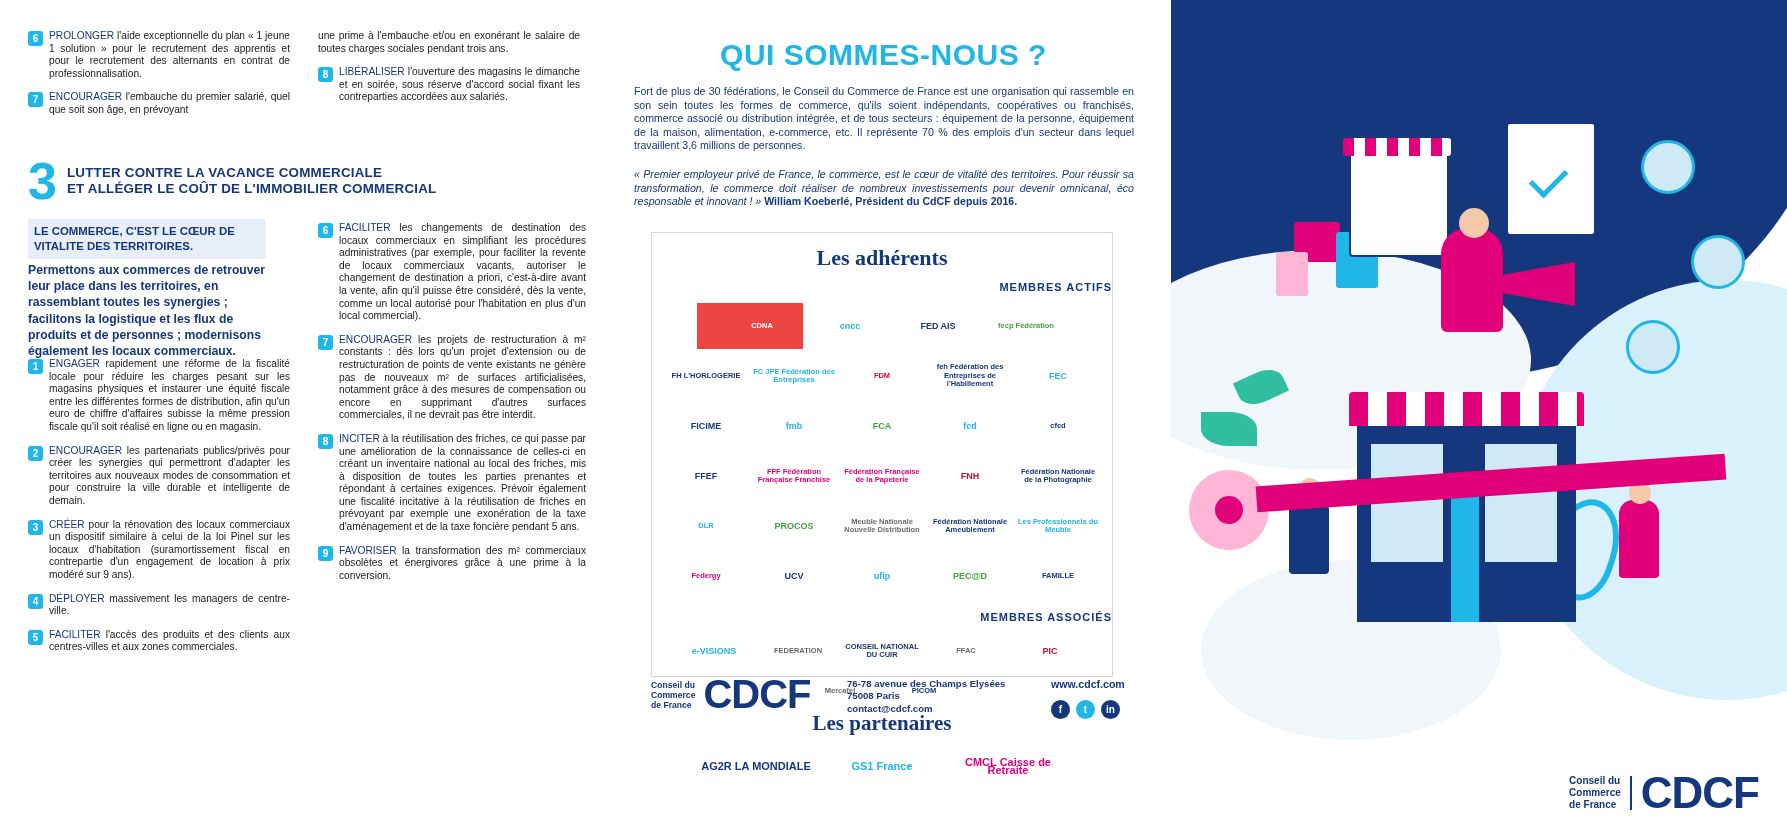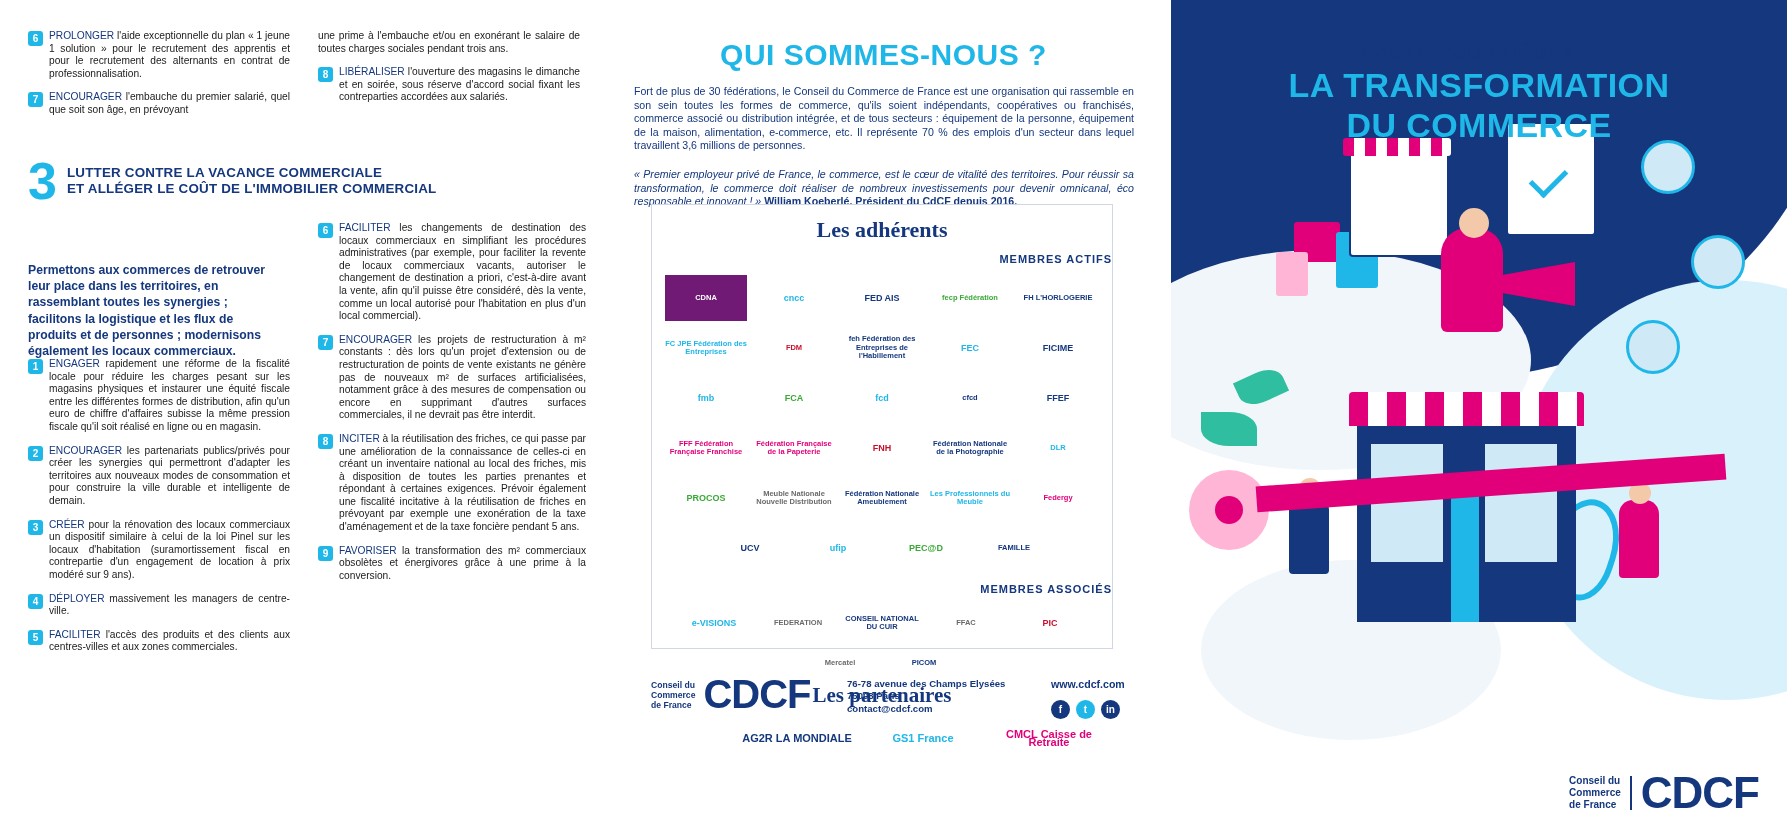--- a/index.html
+++ b/index.html
@@ -70,21 +70,21 @@
     position:absolute;left:38px;top:85px;width:500px;
     font-size:10.6px;line-height:13.6px;color:#14377d;text-align:justify;
   }
   .mid-quote{
     position:absolute;left:38px;top:168px;width:500px;
     font-size:10.6px;line-height:13.6px;color:#14377d;font-style:italic;text-align:justify;
   }
   .mid-quote b{font-style:normal;font-weight:bold;}
 
   .members-box{
-    position:absolute;left:55px;top:204px;width:462px;height:445px;
+    position:absolute;left:55px;top:232px;width:462px;height:445px;
     border:1px solid #cfd6e4;background:#fff;box-sizing:border-box;
   }
   .mb-title{
     text-align:center;color:#14377d;font-family:"Liberation Serif", serif;
     font-size:22px;font-weight:bold;margin-top:12px;
   }
   .mb-sub{
     text-align:right;color:#14377d;font-size:11px;font-weight:bold;
     letter-spacing:1px;margin-top:10px;
   }
@@ -97,27 +97,27 @@
     display:flex;align-items:center;justify-content:center;
     font-size:9px;font-weight:bold;color:#14377d;text-align:center;
     line-height:10px;overflow:hidden;
   }
   .logo.small{font-size:7.5px;line-height:8.5px;}
   .logo.cyan{color:#1fb6e8;}
   .logo.pink{color:#e2007a;}
   .logo.red{color:#c8102e;}
   .logo.green{color:#3aa935;}
   .logo.grey{color:#6a6a6a;}
-  .logo.navybox{background:#701a75;color:#fff;}
+  .logo.navybox{background:#ef4444;color:#fff;padding-left:24px;}
   .assoc-grid .logo{height:36px;width:78px;}
   .mb-part{
     text-align:center;color:#14377d;font-family:"Liberation Serif", serif;
     font-size:21px;font-weight:bold;
   }
-  .part-grid{display:flex;justify-content:flex-end;align-items:center;margin-top:8px;}
+  .part-grid{display:flex;justify-content:center;align-items:center;margin-top:8px;}
   .part-grid .logo{width:120px;height:40px;font-size:11px;}
 
   
   .footer{position:absolute;left:55px;top:672px;width:1000px;height:70px;}
   .cdcf-mark{display:flex;align-items:center;}
   .cdcf-small{
     font-size:8.6px;line-height:10px;color:#14377d;font-weight:bold;margin-right:8px;text-align:left;
   }
   .cdcf-big{font-size:40px;font-weight:bold;color:#14377d;letter-spacing:-1px;}
   .f-addr{position:absolute;left:196px;top:6px;font-size:9.6px;line-height:12.4px;color:#14377d;font-weight:bold;}
@@ -191,20 +191,21 @@
     </div>
 
     <div class="sec3">
       <div class="bignum">3</div>
       <div class="sec3txt">
         <div>LUTTER CONTRE LA VACANCE COMMERCIALE</div>
         <div>ET ALLÉGER LE COÛT DE L'IMMOBILIER COMMERCIAL</div>
       </div>
     </div>
 
+    <div class="pullquote">LE COMMERCE, C'EST LE CŒUR DE VITALITE DES TERRITOIRES.</div>
     <div class="lead">Permettons aux commerces de retrouver leur place dans les territoires, en rassemblant toutes les synergies ; facilitons la logistique et les flux de produits et de personnes ; modernisons également les locaux commerciaux.</div>
 
     <div class="l-items-a">
       <div class="item">
         <div class="num">1</div>
         <div class="itxt"><b>ENGAGER</b><span> rapidement une réforme de la fiscalité locale pour réduire les charges pesant sur les magasins physiques et instaurer une équité fiscale entre les différentes formes de distribution, afin qu'un euro de chiffre d'affaires subisse la même pression fiscale qu'il soit réalisé en ligne ou en magasin.</span></div>
       </div>
       <div class="item">
         <div class="num">2</div>
         <div class="itxt"><b>ENCOURAGER</b><span> les partenariats publics/privés pour créer les synergies qui permettront d'adapter les territoires aux nouveaux modes de consommation et pour construire la ville durable et intelligente de demain.</span></div>
@@ -326,25 +327,20 @@
     </div>
   </div>
 
   <div class="right">
 
     <div class="blob" style="left:-120px;top:-260px;width:780px;height:640px;background:#14377d;"></div>
     <div class="cloud" style="left:-60px;top:250px;width:420px;height:220px;"></div>
     <div class="cloud" style="left:30px;top:560px;width:300px;height:180px;"></div>
     <div class="blob" style="right:-150px;top:280px;width:420px;height:420px;background:#d9f1fb;"></div>
 
-    <div class="rtitle">
-      <div class="l1">PACTE POUR RÉUSSIR</div>
-      <div class="l2">LA TRANSFORMATION</div>
-      <div class="l2">DU COMMERCE</div>
-    </div>
 
     <div style="position:absolute;left:123px;top:222px;width:46px;height:40px;background:#e2007a;border-radius:3px;"></div>
     <div style="position:absolute;left:165px;top:232px;width:42px;height:56px;background:#1fb6e8;border-radius:3px;"></div>
     <div style="position:absolute;left:105px;top:252px;width:32px;height:44px;background:#ffb5d6;border-radius:3px;"></div>
 
     <div style="position:absolute;left:178px;top:145px;width:96px;height:108px;background:#ffffff;border:2px solid #14377d;border-radius:4px;"></div>
     <div style="position:absolute;left:172px;top:138px;width:108px;height:18px;
                 background:repeating-linear-gradient(90deg,#e2007a 0 11px,#ffffff 11px 22px);border-radius:3px;"></div>
 
     <div style="position:absolute;left:335px;top:122px;width:86px;height:110px;background:#fff;border:2px solid #14377d;border-radius:4px;"></div>

